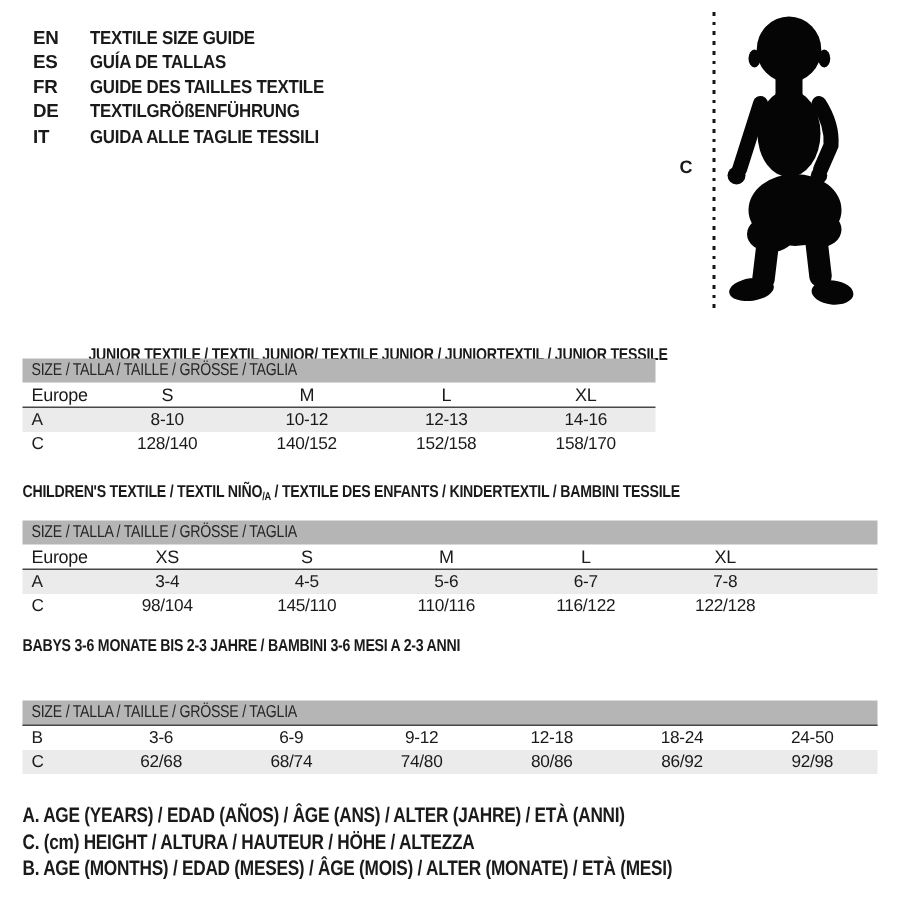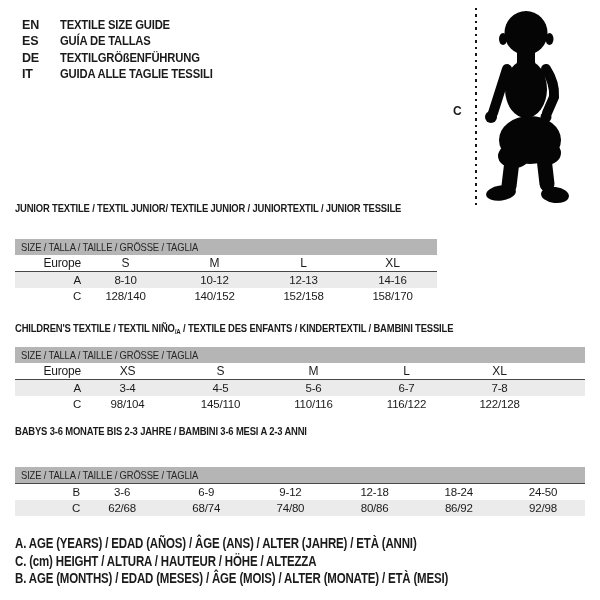--- a/index.html
+++ b/index.html
@@ -16,36 +16,36 @@
   .lang-code{width:38px;flex:0 0 38px;}
 
   
   #measure-line{position:absolute;left:475px;top:8px;width:2px;height:198px;
     background:repeating-linear-gradient(180deg,#161616 0,#161616 2.5px,transparent 2.5px,transparent 6.5px);}
   #figure-label{position:absolute;left:453px;top:104px;font-weight:bold;font-size:12px;}
   #baby-svg{position:absolute;left:480px;top:5px;}
 
   
   .sec-title{position:absolute;left:15px;font-weight:bold;font-size:11.5px;line-height:16px;}
-  #junior-title{top:200px;}
+  #junior-title{top:229px;margin-left:44px;}
   #children-title{top:320px;}
   #babies-title{top:423px;}
   .subscr{font-size:7.5px;vertical-align:-2px;}
 
   
   .size-table{position:absolute;left:15px;font-size:11.5px;}
   #junior-table{top:239px;width:422px;}
   #children-table{top:347px;width:570px;}
   #babies-table{top:467px;width:570px;}
   .size-bar{height:16px;line-height:16px;background:var(--bar,#b5b5b5);color:#262626;padding-left:6px;box-sizing:border-box;}
   .size-bar.ruled{border-bottom:1px solid #474747;height:17px;}
   .trow{display:flex;align-items:center;height:16px;line-height:16px;box-sizing:border-box;}
   .trow.head-row{height:17px;border-bottom:1px solid #474747;font-size:12px;}
   .trow.shaded{background:var(--shade,#ebebeb);}
-  .tlabel{flex:0 0 50px;padding-left:6px;box-sizing:border-box;text-align:right;margin-left:16px;}
+  .tlabel{flex:0 0 50px;padding-left:6px;box-sizing:border-box;text-align:left;}
   #babies-table .tlabel{flex-basis:49px;}
   .tcell{flex:1 1 0;text-align:center;}
   .tcell.fixed{flex:0 0 93px;}
   .tfill{flex:1 1 auto;}
 
   
   #notes{position:absolute;left:15px;top:535px;}
   .note{height:17.5px;line-height:17.5px;font-weight:bold;font-size:14px;}
 </style>
 </head>
@@ -54,20 +54,24 @@
 <div id="page">
 
   <div id="lang-block">
     <div class="lang-row">
       <span class="lang-code">EN</span>
       <span class="cond90">TEXTILE SIZE GUIDE</span>
     </div>
     <div class="lang-row">
       <span class="lang-code">ES</span>
       <span class="cond90">GUÍA DE TALLAS</span>
+    </div>
+    <div class="lang-row">
+      <span class="lang-code">FR</span>
+      <span class="cond90">GUIDE DES TAILLES TEXTILE</span>
     </div>
     <div class="lang-row">
       <span class="lang-code">DE</span>
       <span class="cond90">TEXTILGRÖßENFÜHRUNG</span>
     </div>
     <div class="lang-row">
       <span class="lang-code">IT</span>
       <span class="cond90">GUIDA ALLE TAGLIE TESSILI</span>
     </div>
   </div>

